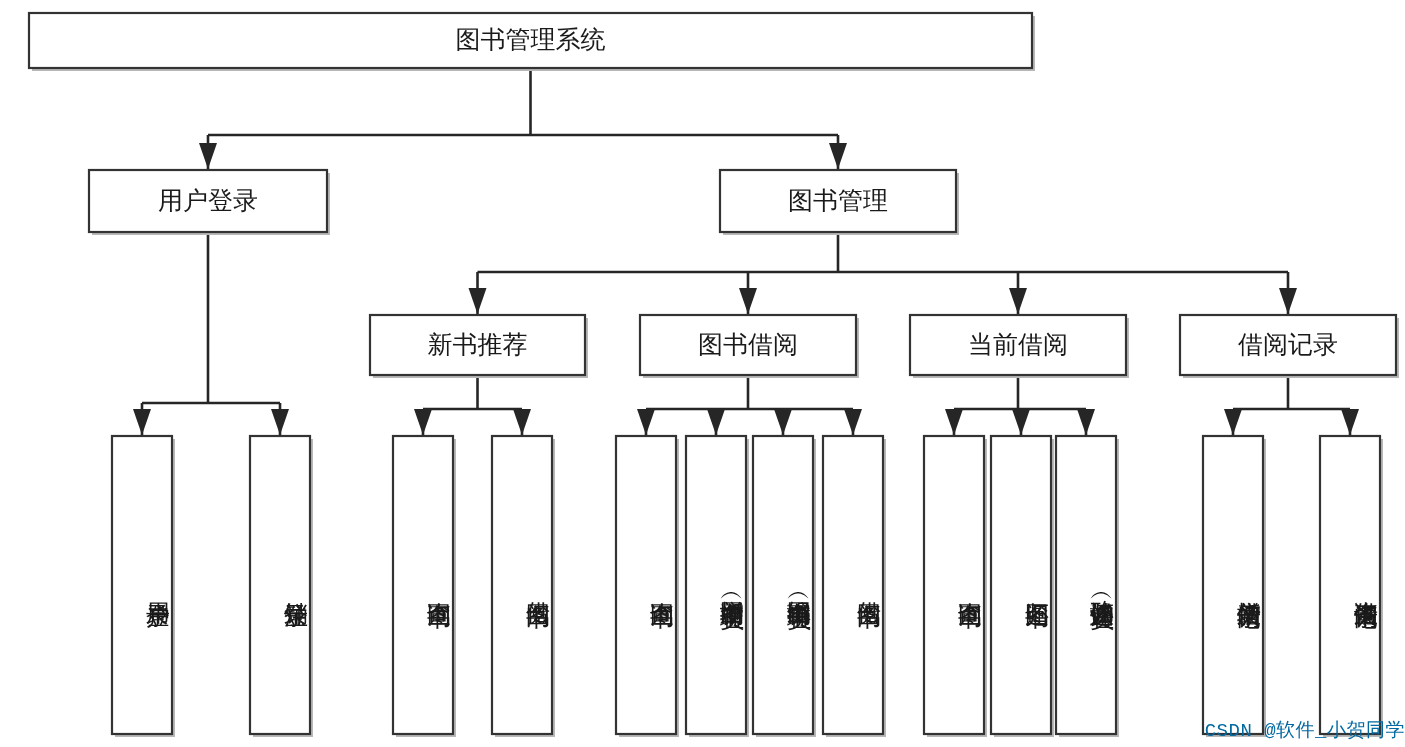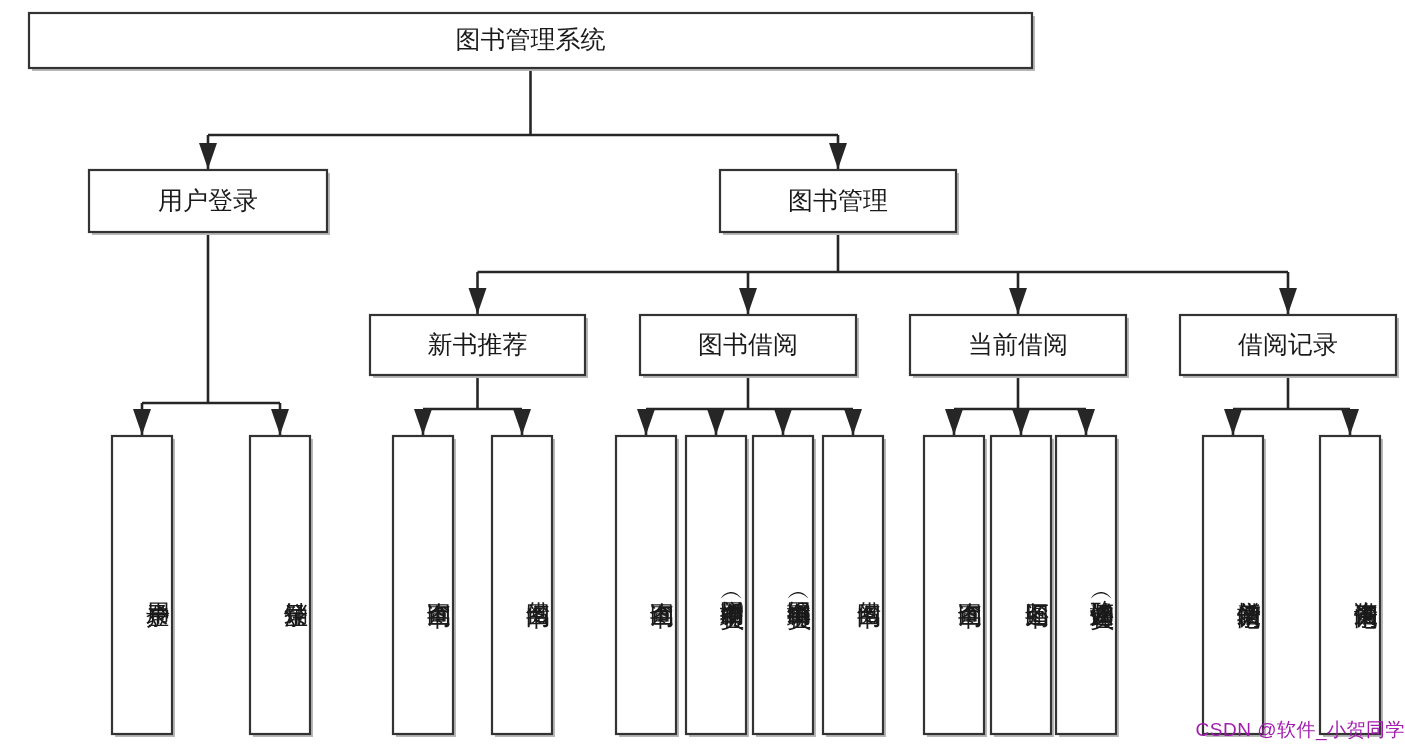--- a/index.html
+++ b/index.html
@@ -62,23 +62,23 @@
     align-items: flex-start;
     justify-content: center;
     height: 100%;
     width: 100%;
     letter-spacing: 1px;
   }
   .watermark {
     position: absolute;
     right: 8px;
     bottom: 4px;
-    font-family: Liberation Sans, sans-serif;
+    font-family: Liberation Mono, monospace;
     font-size: 19px;
-    color: #a21caf;
+    color: #0369a1;
     letter-spacing: 0.5px;
     white-space: nowrap;
     pointer-events: none;
     margin-left: 32px;
   }
 </style>
 </head>
 <body>
 
 <div id="diagram-root">

